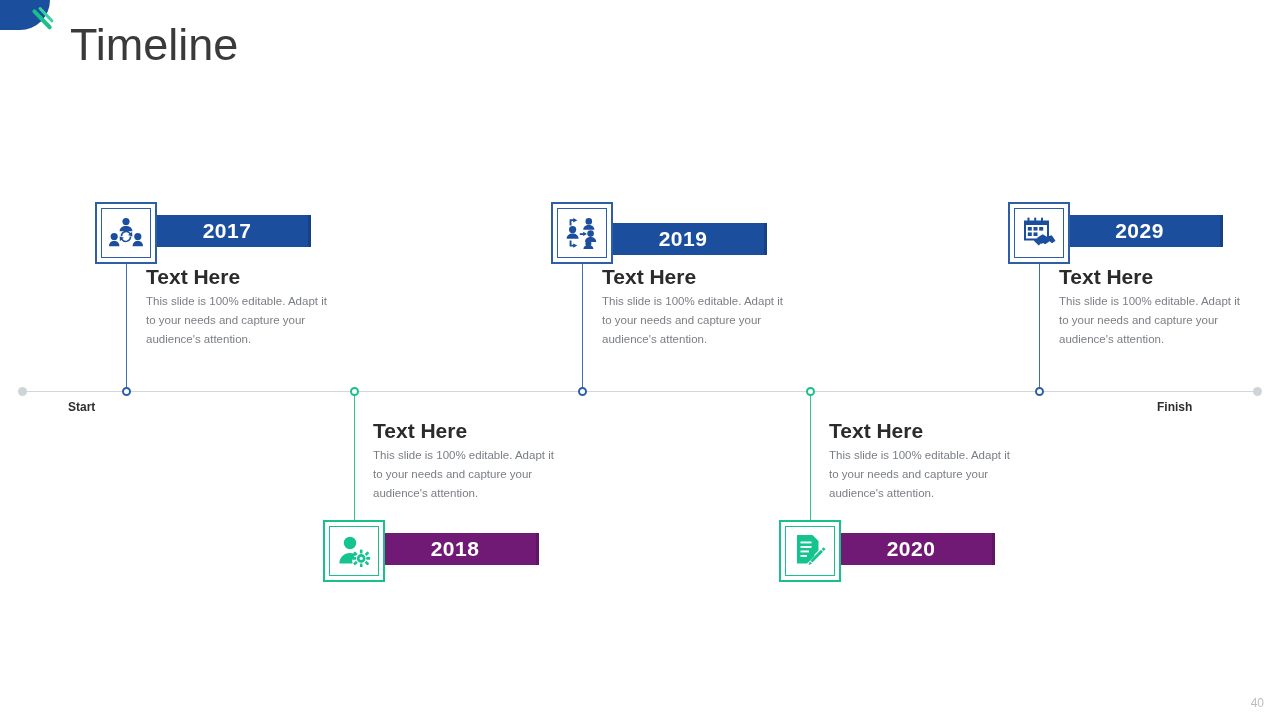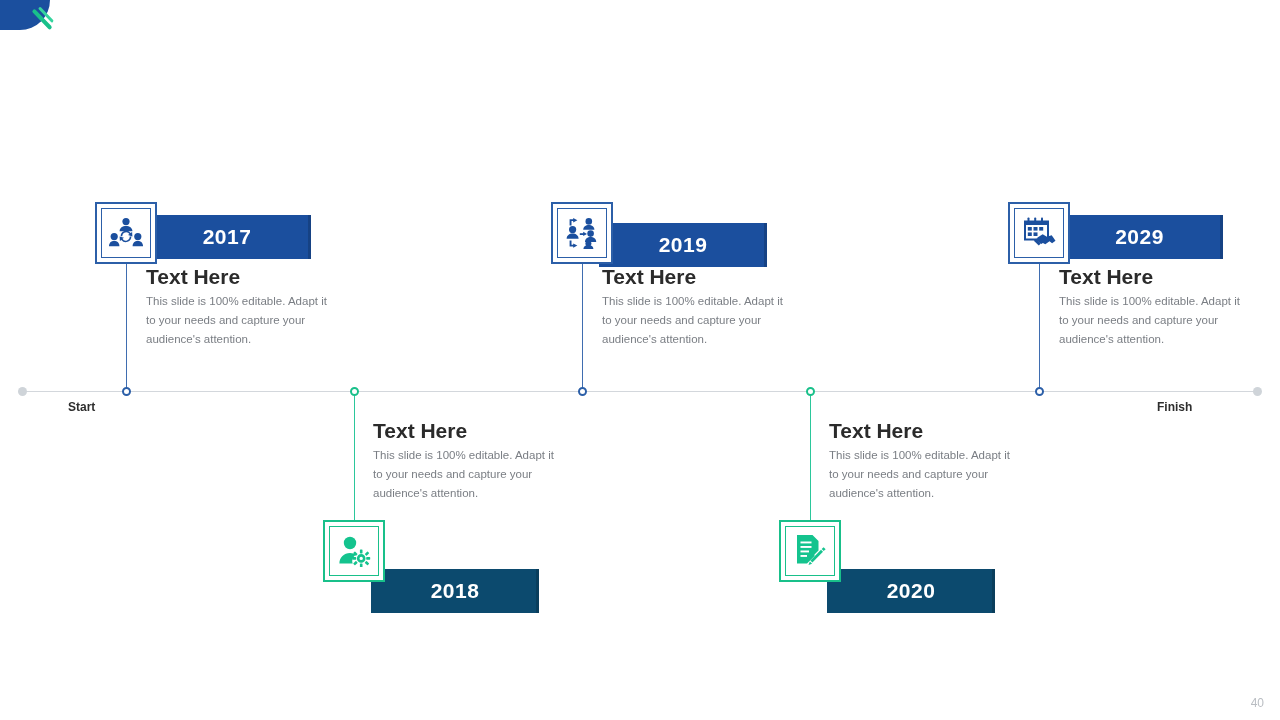--- a/index.html
+++ b/index.html
@@ -122,28 +122,28 @@
     width: 1px;
   }
   .stem.blue  { background: #3F6DB0; }
   .stem.green { background: #2BC79B; }
 
   
   .milestone { position: absolute; }
 
   .bar {
     position: absolute;
-    height: 44px;
+    height: 32px;
     display: flex;
     align-items: center;
     justify-content: center;
     text-align: right;
   }
   .bar.blue  { background: #1B4F9E; }
-  .bar.green { background: #0c4a6e; margin-top: 36px; }
+  .bar.green { background: #701a75; }
   .bar::after {
     content: "";
     position: absolute;
     right: 0;
     top: 0;
     bottom: 0;
     width: 3px;
     background: rgba(0,0,0,0.16);
   }
   .bar-year {
@@ -212,20 +212,21 @@
 <body>
 
 <div id="slide">
 
   <div class="corner-deco">
     <div class="corner-blue"></div>
     <div class="corner-stripe"></div>
     <div class="corner-stripe2"></div>
   </div>
 
+  <div class="page-title">Timeline</div>
 
   <div class="axis-line"></div>
   <div class="axis-cap left"></div>
   <div class="axis-cap right"></div>
   <div class="axis-label start">Start</div>
   <div class="axis-label finish">Finish</div>
 
   <div class="stem blue" style="left:126px; top:248px; height:140px;"></div>
   <div class="node blue" style="left:122px;"></div>
 

